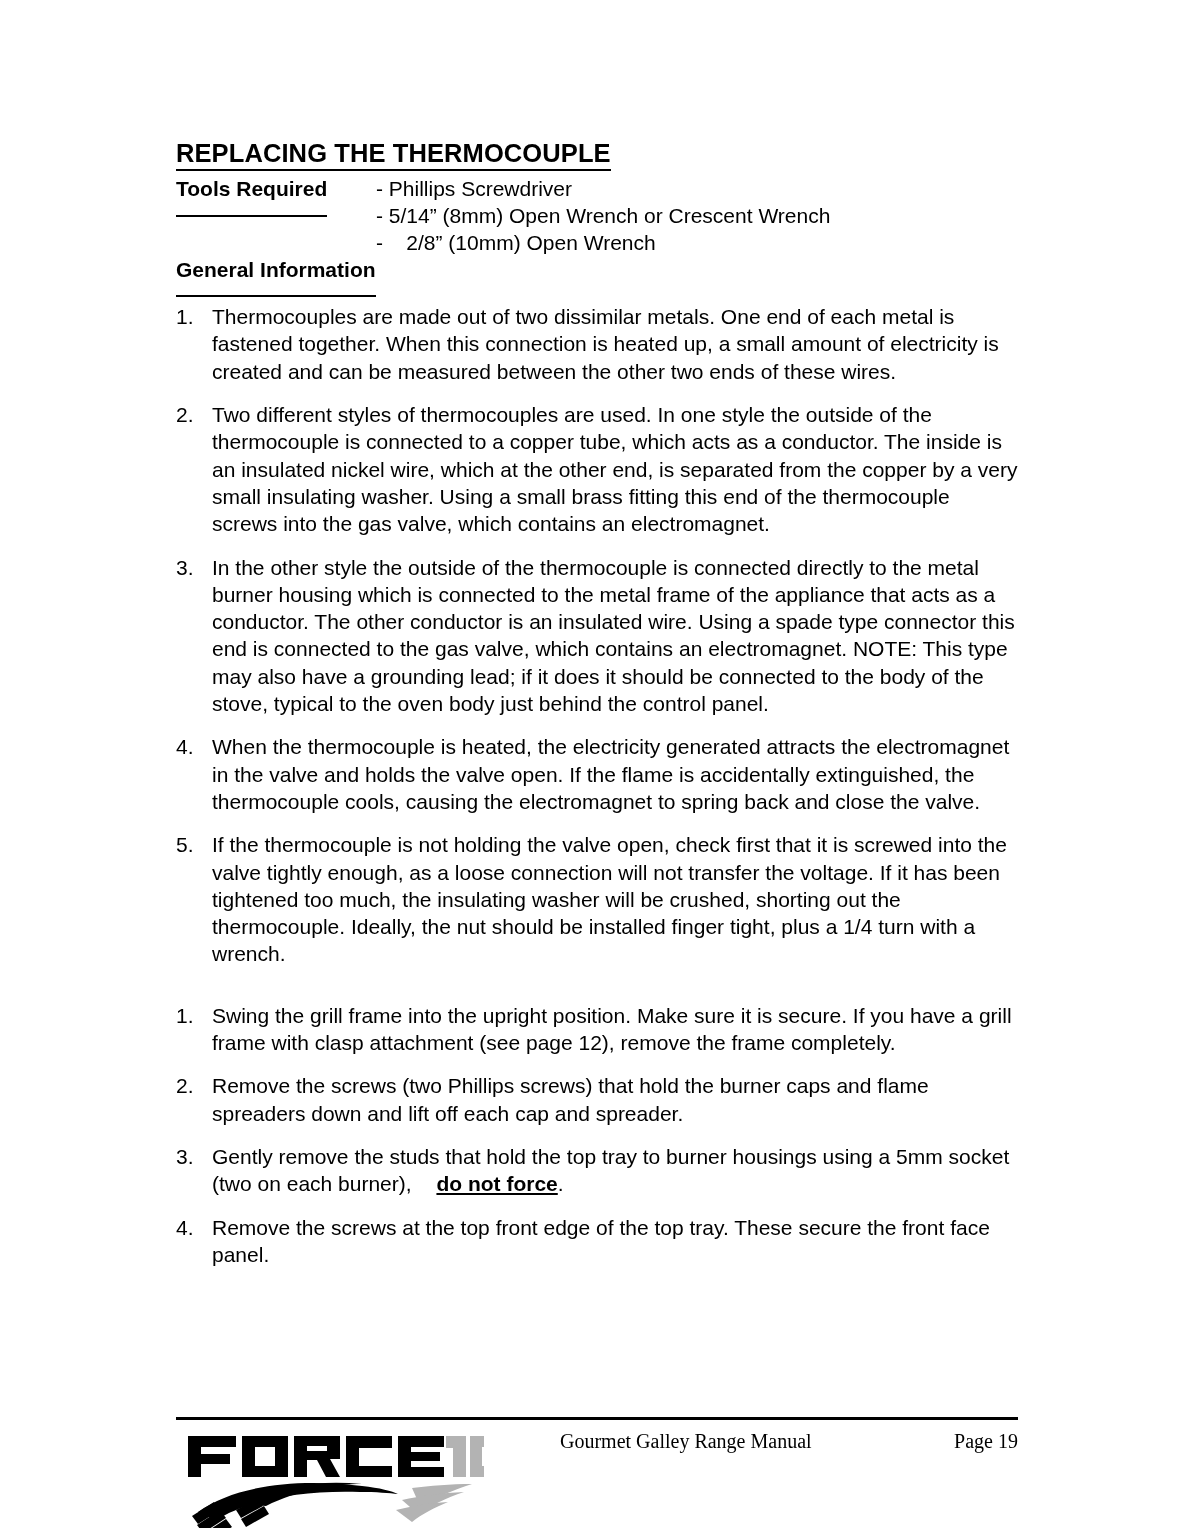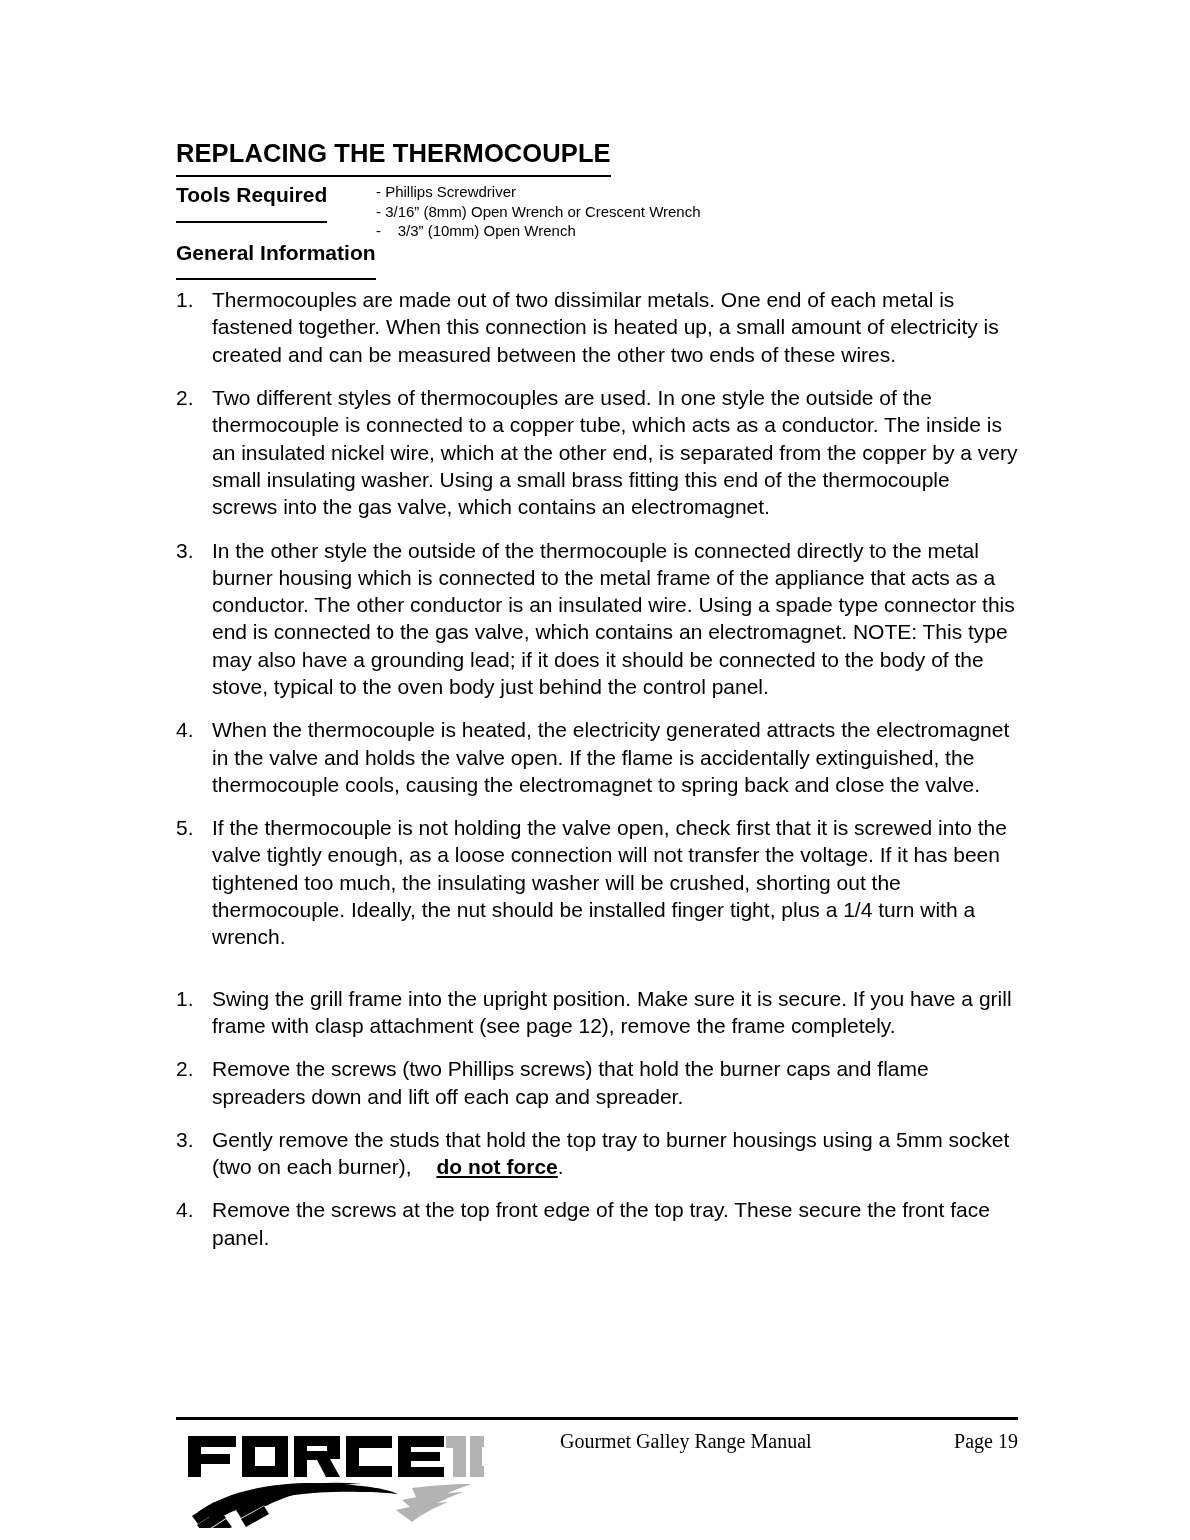--- a/index.html
+++ b/index.html
@@ -32,21 +32,21 @@
 
   
   h1.doc-title {
     font-size: 25.5px;
     font-weight: bold;
     letter-spacing: 0.1px;
     margin: 0 0 3px 0;
     line-height: 1.15;
     display: inline-block;
     border-bottom: 2px solid #000;
-    padding-bottom: 7px;
+    padding-bottom: 1px;
   }
   .title-row { line-height: 1.1; margin-bottom: 2px; }
 
   .sub-head {
     font-size: 21px;
     font-weight: bold;
     display: inline-block;
     border-bottom: 2px solid #000;
     line-height: 1.25;
     padding-bottom: 12px;
@@ -63,21 +63,21 @@
     left: 0; top: 0;
   }
   .tools-list {
     margin: 0;
     padding: 0 0 0 200px;
     list-style: none;
   }
   .tools-list li {
     white-space: pre;
     line-height: 1.28;
-    font-size: 15px;
+    font-size: 21px;
   }
 
   .gen-info-head { margin-top: 0; margin-bottom: 2px; }
 
   
   ol.num-list {
     margin: 6px 0 0 0;
     padding: 0;
     list-style: none;
     counter-reset: item;
@@ -164,22 +164,22 @@
     <div class="title-row">
       <h1 class="doc-title">REPLACING THE THERMOCOUPLE</h1>
     </div>
 
     <div class="tools-block">
       <div class="tools-label-wrap">
         <span class="sub-head">Tools Required</span>
       </div>
       <ul class="tools-list">
         <li>- Phillips Screwdriver</li>
-        <li>- 3/16” (8mm) Open Wrench or Crescent Wrench</li>
-        <li>-    3/3” (10mm) Open Wrench</li>
+        <li>- 5/14” (8mm) Open Wrench or Crescent Wrench</li>
+        <li>-    2/8” (10mm) Open Wrench</li>
       </ul>
     </div>
 
     <div class="gen-info-head">
       <span class="sub-head">General Information</span>
     </div>
 
     <ol class="num-list">
       <li>Thermocouples are made out of two dissimilar metals. One end of each metal is fastened together. When this connection is heated up, a small amount of electricity is created and can be measured between the other two ends of these wires.</li>
       <li>Two different styles of thermocouples are used. In one style the outside of the thermocouple is connected to a copper tube, which acts as a conductor. The inside is an insulated nickel wire, which at the other end, is separated from the copper by a very small insulating washer. Using a small brass fitting this end of the thermocouple screws into the gas valve, which contains an electromagnet.</li>

